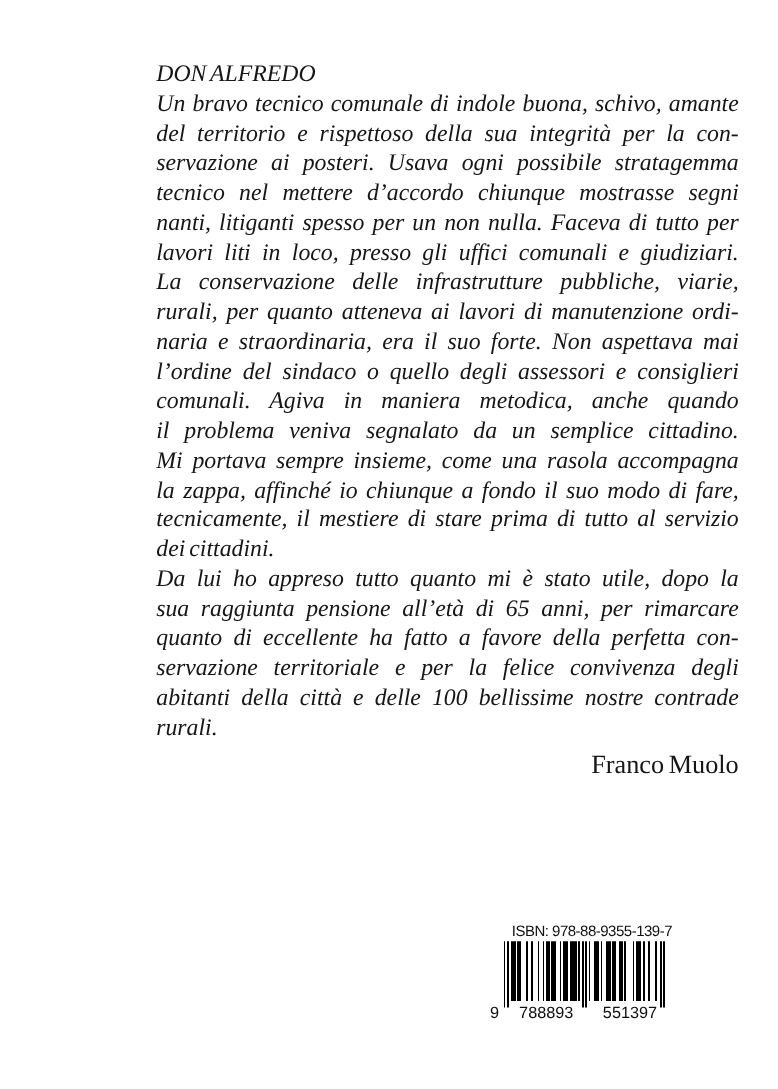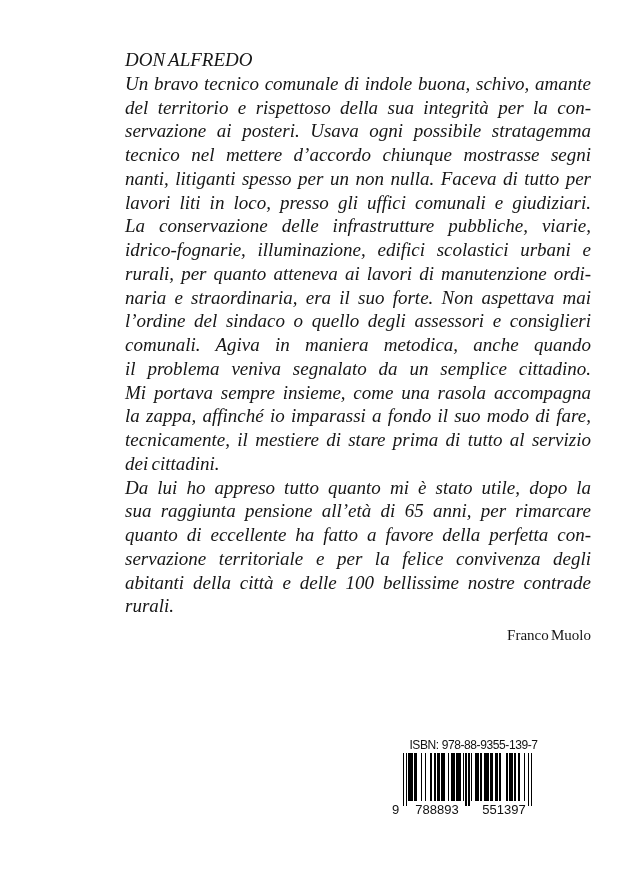--- a/index.html
+++ b/index.html
@@ -26,21 +26,21 @@
   }
   .line { text-align: left; }
   .line.just {
     text-align: justify;
     text-align-last: justify;
   }
   .signature {
     margin-top: 6px;
     text-align: right;
     font-style: normal;
-    font-size: 15px;
+    font-size: 21px;
     line-height: 23.75px;
     color: #161616;
   }
   .barcode {
     position: absolute;
     left: 403px; top: 738px; width: 141px;
     color: #000;
   }
   .isbn-label {
     position: absolute;
@@ -80,28 +80,27 @@
   <div class="text-block">
     <div class="lines">
         <div class="line">DON ALFREDO</div>
         <div class="line just">Un bravo tecnico comunale di indole buona, schivo, amante</div>
         <div class="line just">del territorio e rispettoso della sua integrità per la con-</div>
         <div class="line just">servazione ai posteri. Usava ogni possibile stratagemma</div>
         <div class="line just">tecnico nel mettere d’accordo chiunque mostrasse segni</div>
         <div class="line just">nanti, litiganti spesso per un non nulla. Faceva di tutto per</div>
         <div class="line just">lavori liti in loco, presso gli uffici comunali e giudiziari.</div>
         <div class="line just">La conservazione delle infrastrutture pubbliche, viarie,</div>
-        <div class="line just">idrico-fognarie, illuminazione, edifici scolastici urbani e</div>
         <div class="line just">rurali, per quanto atteneva ai lavori di manutenzione ordi-</div>
         <div class="line just">naria e straordinaria, era il suo forte. Non aspettava mai</div>
         <div class="line just">l’ordine del sindaco o quello degli assessori e consiglieri</div>
         <div class="line just">comunali. Agiva in maniera metodica, anche quando</div>
         <div class="line just">il problema veniva segnalato da un semplice cittadino.</div>
         <div class="line just">Mi portava sempre insieme, come una rasola accompagna</div>
-        <div class="line just">la zappa, affinché io imparassi a fondo il suo modo di fare,</div>
+        <div class="line just">la zappa, affinché io chiunque a fondo il suo modo di fare,</div>
         <div class="line just">tecnicamente, il mestiere di stare prima di tutto al servizio</div>
         <div class="line">dei cittadini.</div>
         <div class="line just">Da lui ho appreso tutto quanto mi è stato utile, dopo la</div>
         <div class="line just">sua raggiunta pensione all’età di 65 anni, per rimarcare</div>
         <div class="line just">quanto di eccellente ha fatto a favore della perfetta con-</div>
         <div class="line just">servazione territoriale e per la felice convivenza degli</div>
         <div class="line just">abitanti della città e delle 100 bellissime nostre contrade</div>
         <div class="line">rurali.</div>
       </div>
     <div class="signature">Franco Muolo</div>

